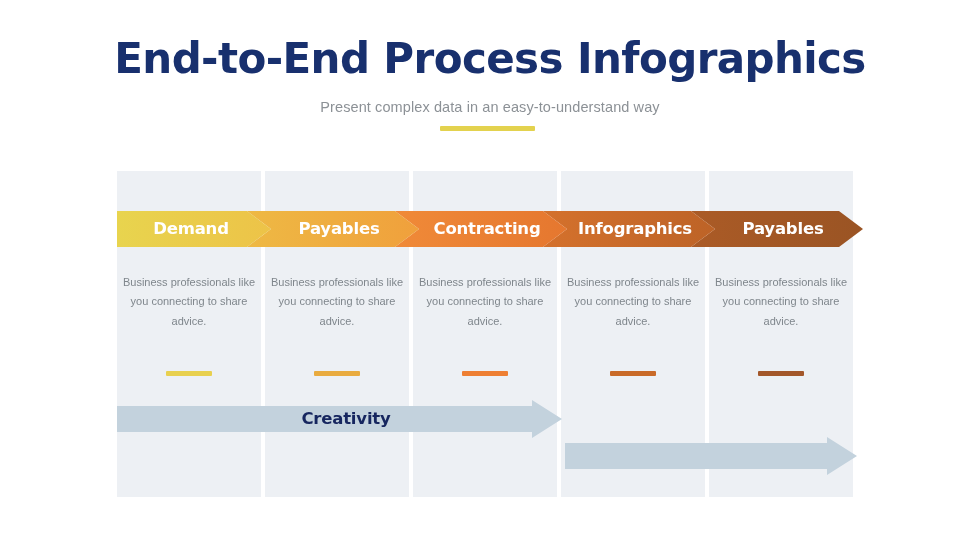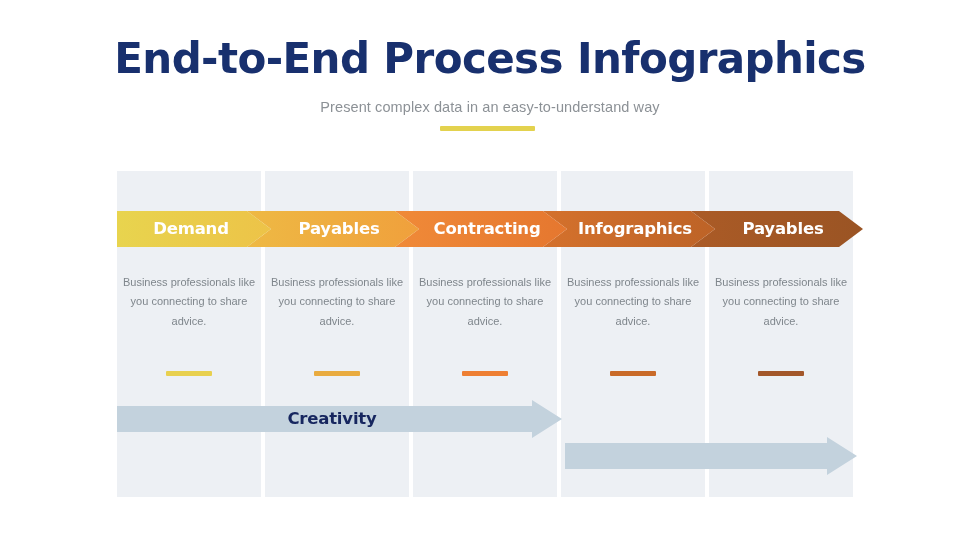--- a/index.html
+++ b/index.html
@@ -149,21 +149,21 @@
     font-family: "DejaVu Sans", sans-serif;
     font-size: 16.5px;
     font-weight: bold;
     color: #16265f;
     white-space: nowrap;
     letter-spacing: -0.2px;
     pointer-events: none;
     text-align: center;
   }
   #creativity-arrow { left: 117px; top: 400px; width: 445px; height: 38px; }
-  #creativity-label { left: 117px; top: 400px; width: 430px; height: 38px; line-height: 38px; }
+  #creativity-label { left: 117px; top: 400px; width: 430px; height: 38px; line-height: 38px; padding-left: 14px; }
   #openinnovation-arrow { left: 565px; top: 437px; width: 292px; height: 38px; }
   #openinnovation-label { left: 565px; top: 437px; width: 278px; height: 38px; line-height: 38px; }
 </style>
 </head>
 <body>
 
 <div id="slide">
 
   <div id="header">
     <h1 id="title" style="color: rgb(24, 48, 110);">End-to-End Process Infographics</h1>

